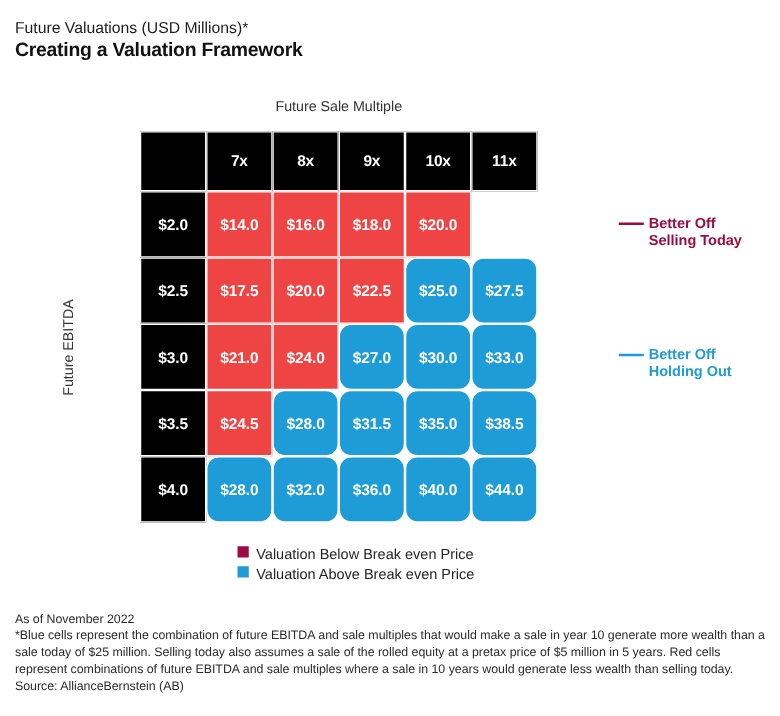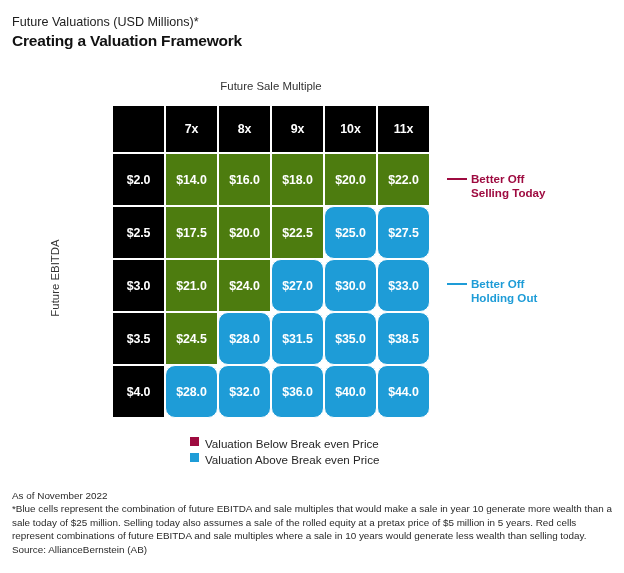--- a/index.html
+++ b/index.html
@@ -78,31 +78,32 @@
     align-items: center;
     justify-content: center;
     font-size: 12.4px;
     font-weight: bold;
     color: #ffffff;
     border: 1.6px solid #ffffff;
     letter-spacing: -0.1px;
   }
   #matrix .hdr-row .cell { height: 48px; }
   .cell.corner, .cell.colhdr, .cell.rowhdr { background: #000000; }
-  .cell.below { background: #4d7c0f; }
+  .cell.below { background: #ef4444; }
   .cell.above { background: #1E9CD7; border-radius: 10px; }
   .cell.colhdr, .cell.rowhdr { font-weight: bold; }
 
   
   .callout {
     position: absolute;
     font-size: 11.6px;
     font-weight: bold;
     line-height: 14px;
     white-space: nowrap;
+    margin-left: 48px;
   }
   .callout .leader {
     position: absolute;
     left: -24px;
     top: 6px;
     width: 20px;
     height: 2px;
   }
   #callout-selling { left: 471px; top: 172px; color: #9E0B40; }
   #callout-selling .leader { background: #9E0B40; }
@@ -168,21 +169,20 @@
       <div class="cell colhdr">9x</div>
       <div class="cell colhdr">10x</div>
       <div class="cell colhdr">11x</div>
     </div>
     <div class="grid-row">
       <div class="cell rowhdr">$2.0</div>
       <div class="cell below">$14.0</div>
       <div class="cell below">$16.0</div>
       <div class="cell below">$18.0</div>
       <div class="cell below">$20.0</div>
-      <div class="cell below">$22.0</div>
     </div>
     <div class="grid-row">
       <div class="cell rowhdr">$2.5</div>
       <div class="cell below">$17.5</div>
       <div class="cell below">$20.0</div>
       <div class="cell below">$22.5</div>
       <div class="cell above">$25.0</div>
       <div class="cell above">$27.5</div>
     </div>
     <div class="grid-row">

